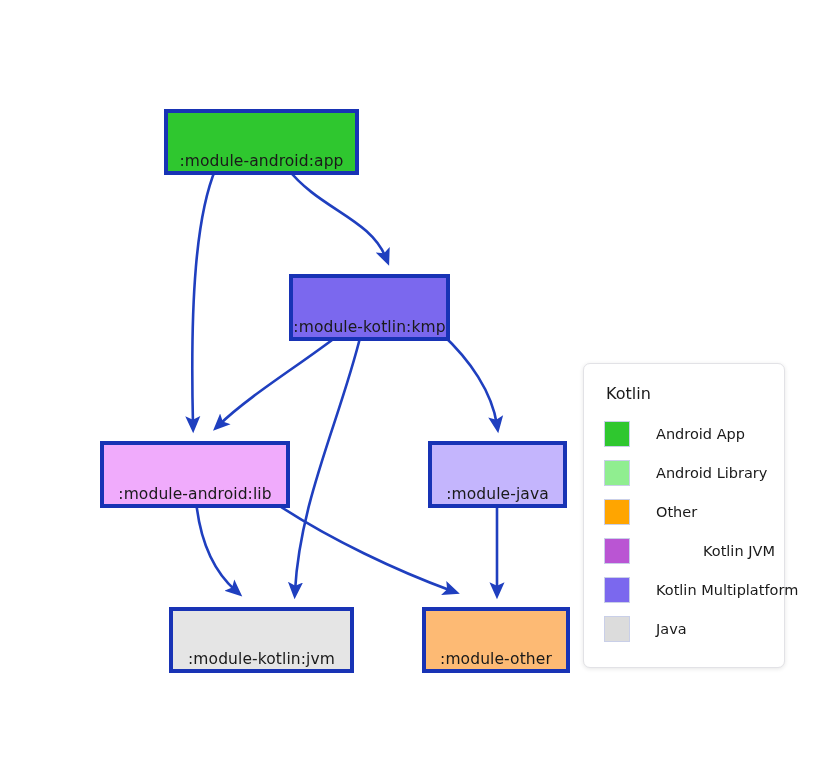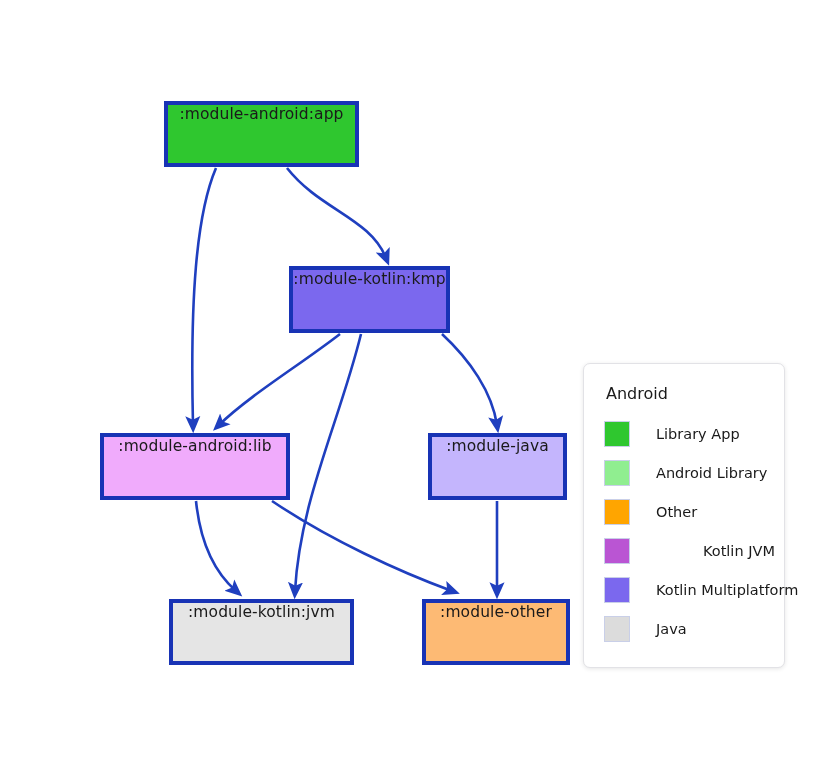--- a/index.html
+++ b/index.html
@@ -35,29 +35,30 @@
     top: 0;
     width: 834px;
     height: 766px;
     pointer-events: none;
   }
   .node {
     position: absolute;
     box-sizing: border-box;
     border: 4px solid #1833b5;
     display: flex;
-    align-items: flex-start;
+    align-items: flex-end;
     justify-content: center;
     color: #1a1a1a;
     font-size: 15.5px;
     line-height: 1.2;
     letter-spacing: 0.1px;
     text-align: center;
     white-space: nowrap;
     cursor: pointer;
+    margin-top: 8px;
   }
   .legend-panel {
     position: absolute;
     box-sizing: border-box;
     background: #ffffff;
     border: 1px solid #e2e2e6;
     border-radius: 7px;
     box-shadow: 0 1px 4px rgba(0,0,0,0.10);
     padding: 0;
   }
@@ -131,25 +132,25 @@
           <span>:module-kotlin:jvm</span>
         </div>
         <div class="node" style="left: 422px; top: 599px; width: 148px; height: 66px; background: #fdba74; border-color: rgb(24, 51, 181);">
           <span>:module-other</span>
         </div>
       </div>
 
   </div>
 
   <div class="legend-panel" id="legend-panel" style="left: 583px; top: 363px; width: 202px; height: 305px;">
-    <div class="legend-title">Android</div>
+    <div class="legend-title">Kotlin</div>
     <div id="legend-rows">
         <div class="legend-row" style="top: 56px;">
           <span class="legend-swatch" style="background: rgb(47, 199, 47);"></span>
-          <span class="legend-label">Library App</span>
+          <span class="legend-label">Android App</span>
         </div>
         <div class="legend-row" style="top: 95px;">
           <span class="legend-swatch" style="background: rgb(144, 238, 144);"></span>
           <span class="legend-label">Android Library</span>
         </div>
         <div class="legend-row" style="top: 134px;">
           <span class="legend-swatch" style="background: rgb(255, 165, 0);"></span>
           <span class="legend-label">Other</span>
         </div>
         <div class="legend-row" style="top: 173px; gap: 47px;">

